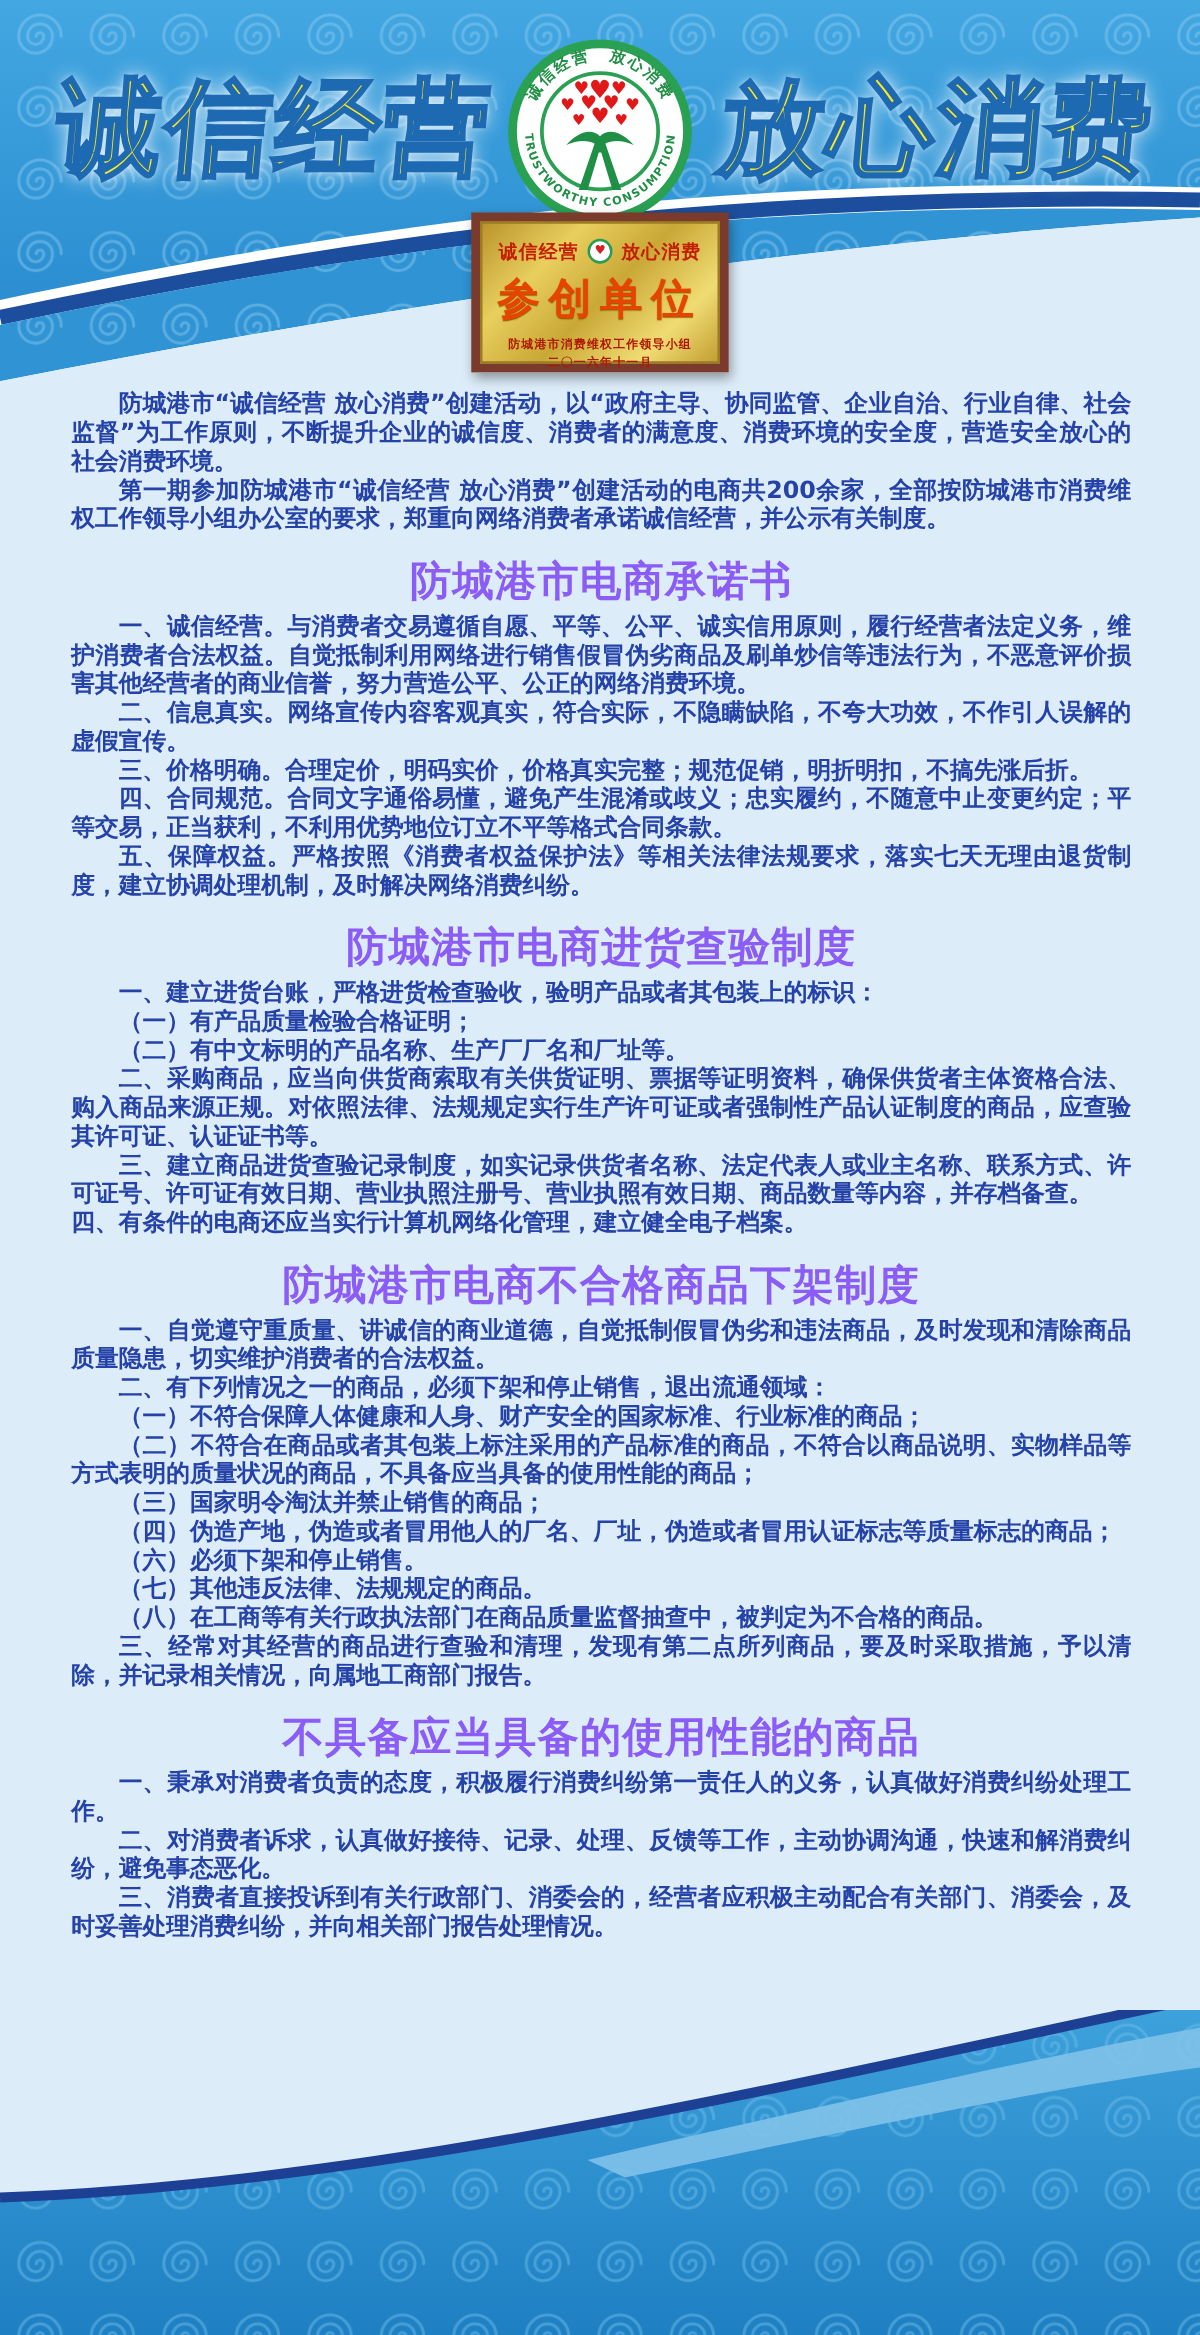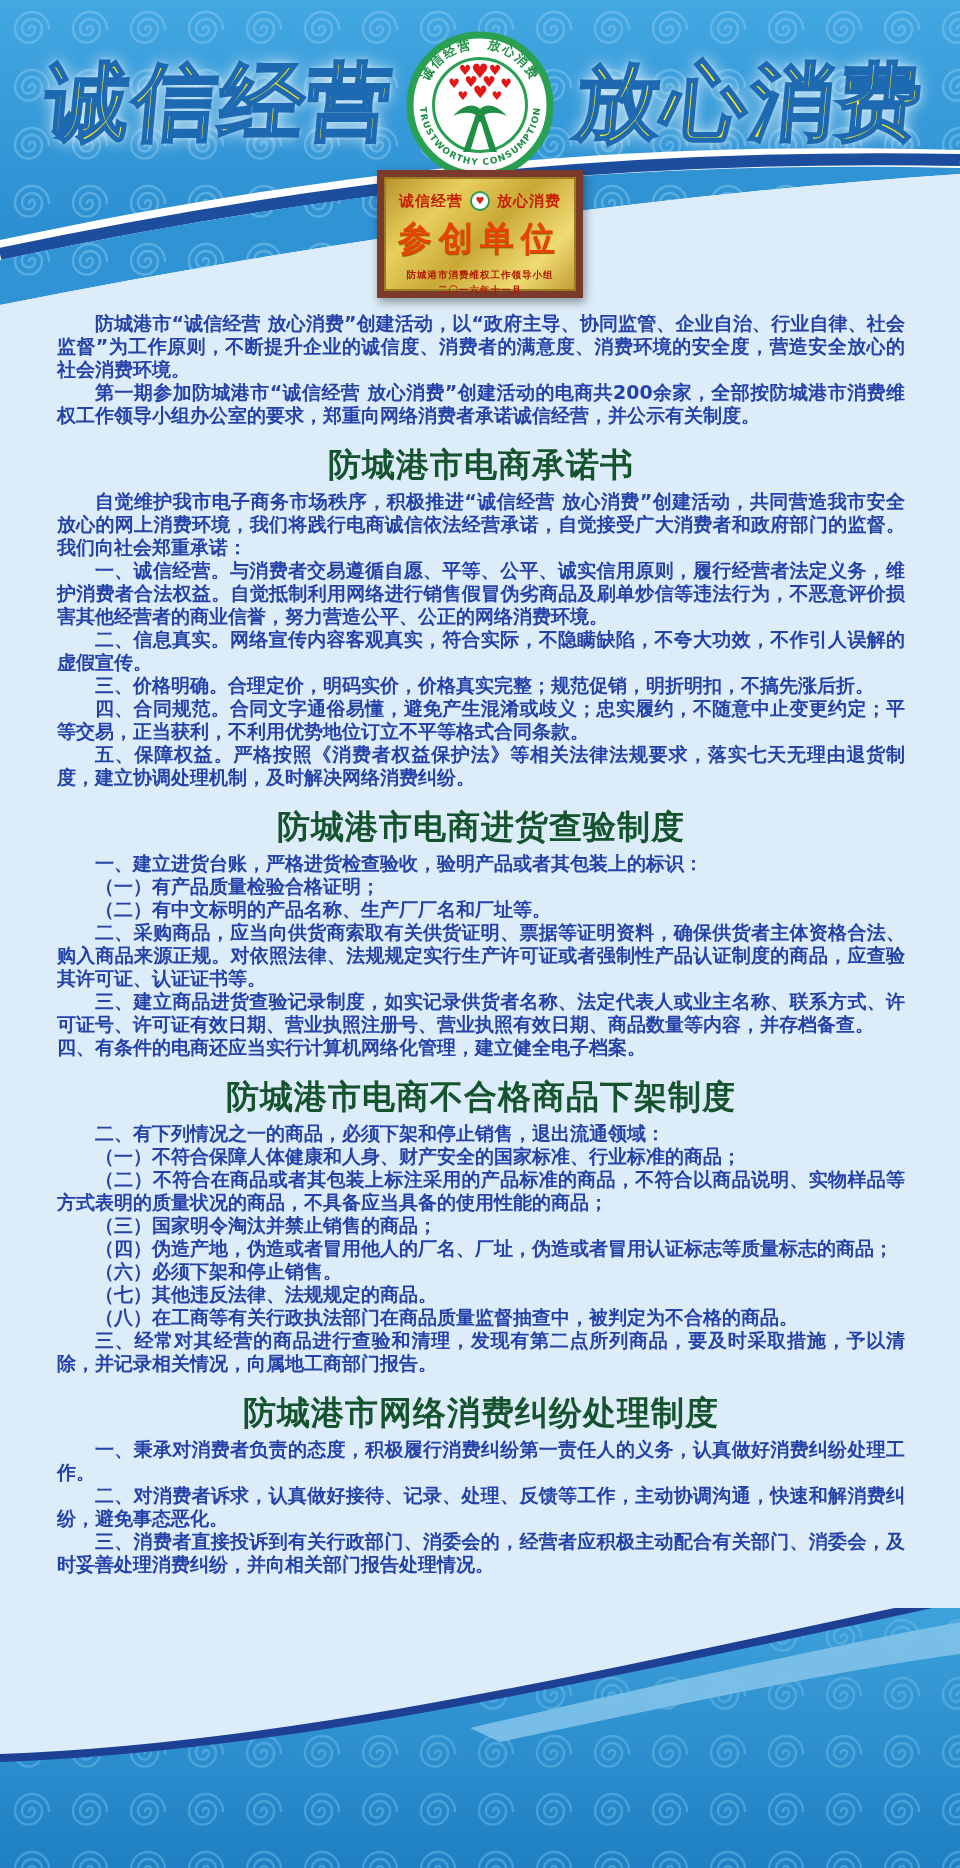--- a/index.html
+++ b/index.html
@@ -44,21 +44,21 @@
   .plaque-sub2{margin-top:2px;}
 
   .content{
     position:absolute; left:57px; top:300px; width:848px; padding-top:12px;
     color:#2442a8; font-weight:bold; font-size:19px; line-height:23px;
     text-align:justify;
   }
   .bp{margin:0; text-indent:2em;}
   .flush{text-indent:0;}
   .sec-title{
-    margin:26px 0 14px; text-align:center; color:#14532d;
+    margin:26px 0 14px; text-align:center; color:#8b5cf6;
     font-size:33px; font-weight:900; letter-spacing:1px; text-indent:0;
   }
 </style>
 </head>
 <body>
 
 <div class="poster">
 
   <svg class="header-svg" width="960" height="360" viewBox="0 0 960 360">
     <defs>
@@ -125,47 +125,47 @@
     <div class="plaque-main">参创单位</div>
     <div class="plaque-sub">防城港市消费维权工作领导小组</div>
     <div class="plaque-sub plaque-sub2">二〇一六年十一月</div>
   </div>
 
   <div class="content">
     <p class="bp">防城港市“诚信经营 放心消费”创建活动，以“政府主导、协同监管、企业自治、行业自律、社会监督”为工作原则，不断提升企业的诚信度、消费者的满意度、消费环境的安全度，营造安全放心的社会消费环境。</p>
     <p class="bp">第一期参加防城港市“诚信经营 放心消费”创建活动的电商共200余家，全部按防城港市消费维权工作领导小组办公室的要求，郑重向网络消费者承诺诚信经营，并公示有关制度。</p>
 
     <h2 class="sec-title">防城港市电商承诺书</h2>
-    <p class="bp">自觉维护我市电子商务市场秩序，积极推进“诚信经营 放心消费”创建活动，共同营造我市安全放心的网上消费环境，我们将践行电商诚信依法经营承诺，自觉接受广大消费者和政府部门的监督。我们向社会郑重承诺：</p>
     <p class="bp">一、诚信经营。与消费者交易遵循自愿、平等、公平、诚实信用原则，履行经营者法定义务，维护消费者合法权益。自觉抵制利用网络进行销售假冒伪劣商品及刷单炒信等违法行为，不恶意评价损害其他经营者的商业信誉，努力营造公平、公正的网络消费环境。</p>
     <p class="bp">二、信息真实。网络宣传内容客观真实，符合实际，不隐瞒缺陷，不夸大功效，不作引人误解的虚假宣传。</p>
     <p class="bp">三、价格明确。合理定价，明码实价，价格真实完整；规范促销，明折明扣，不搞先涨后折。</p>
     <p class="bp">四、合同规范。合同文字通俗易懂，避免产生混淆或歧义；忠实履约，不随意中止变更约定；平等交易，正当获利，不利用优势地位订立不平等格式合同条款。</p>
     <p class="bp">五、保障权益。严格按照《消费者权益保护法》等相关法律法规要求，落实七天无理由退货制度，建立协调处理机制，及时解决网络消费纠纷。</p>
 
     <h2 class="sec-title">防城港市电商进货查验制度</h2>
     <p class="bp">一、建立进货台账，严格进货检查验收，验明产品或者其包装上的标识：</p>
     <p class="bp">（一）有产品质量检验合格证明；</p>
     <p class="bp">（二）有中文标明的产品名称、生产厂厂名和厂址等。</p>
     <p class="bp">二、采购商品，应当向供货商索取有关供货证明、票据等证明资料，确保供货者主体资格合法、购入商品来源正规。对依照法律、法规规定实行生产许可证或者强制性产品认证制度的商品，应查验其许可证、认证证书等。</p>
     <p class="bp">三、建立商品进货查验记录制度，如实记录供货者名称、法定代表人或业主名称、联系方式、许可证号、许可证有效日期、营业执照注册号、营业执照有效日期、商品数量等内容，并存档备查。</p>
     <p class="bp flush">四、有条件的电商还应当实行计算机网络化管理，建立健全电子档案。</p>
 
     <h2 class="sec-title">防城港市电商不合格商品下架制度</h2>
+    <p class="bp">一、自觉遵守重质量、讲诚信的商业道德，自觉抵制假冒伪劣和违法商品，及时发现和清除商品质量隐患，切实维护消费者的合法权益。</p>
     <p class="bp">二、有下列情况之一的商品，必须下架和停止销售，退出流通领域：</p>
     <p class="bp">（一）不符合保障人体健康和人身、财产安全的国家标准、行业标准的商品；</p>
     <p class="bp">（二）不符合在商品或者其包装上标注采用的产品标准的商品，不符合以商品说明、实物样品等方式表明的质量状况的商品，不具备应当具备的使用性能的商品；</p>
     <p class="bp">（三）国家明令淘汰并禁止销售的商品；</p>
     <p class="bp">（四）伪造产地，伪造或者冒用他人的厂名、厂址，伪造或者冒用认证标志等质量标志的商品；</p>
     <p class="bp">（六）必须下架和停止销售。</p>
     <p class="bp">（七）其他违反法律、法规规定的商品。</p>
     <p class="bp">（八）在工商等有关行政执法部门在商品质量监督抽查中，被判定为不合格的商品。</p>
     <p class="bp">三、经常对其经营的商品进行查验和清理，发现有第二点所列商品，要及时采取措施，予以清除，并记录相关情况，向属地工商部门报告。</p>
 
-    <h2 class="sec-title">防城港市网络消费纠纷处理制度</h2>
+    <h2 class="sec-title">不具备应当具备的使用性能的商品</h2>
     <p class="bp">一、秉承对消费者负责的态度，积极履行消费纠纷第一责任人的义务，认真做好消费纠纷处理工作。</p>
     <p class="bp">二、对消费者诉求，认真做好接待、记录、处理、反馈等工作，主动协调沟通，快速和解消费纠纷，避免事态恶化。</p>
     <p class="bp">三、消费者直接投诉到有关行政部门、消委会的，经营者应积极主动配合有关部门、消委会，及时妥善处理消费纠纷，并向相关部门报告处理情况。</p>
   </div>
 
   <svg class="footer-svg" width="960" height="260" viewBox="0 0 960 260">
     <defs>
       <linearGradient id="fg" x1="0" y1="0" x2="0" y2="1">
         <stop offset="0" stop-color="#3ea2dc"></stop>
         <stop offset="1" stop-color="#1e7fc2"></stop>

